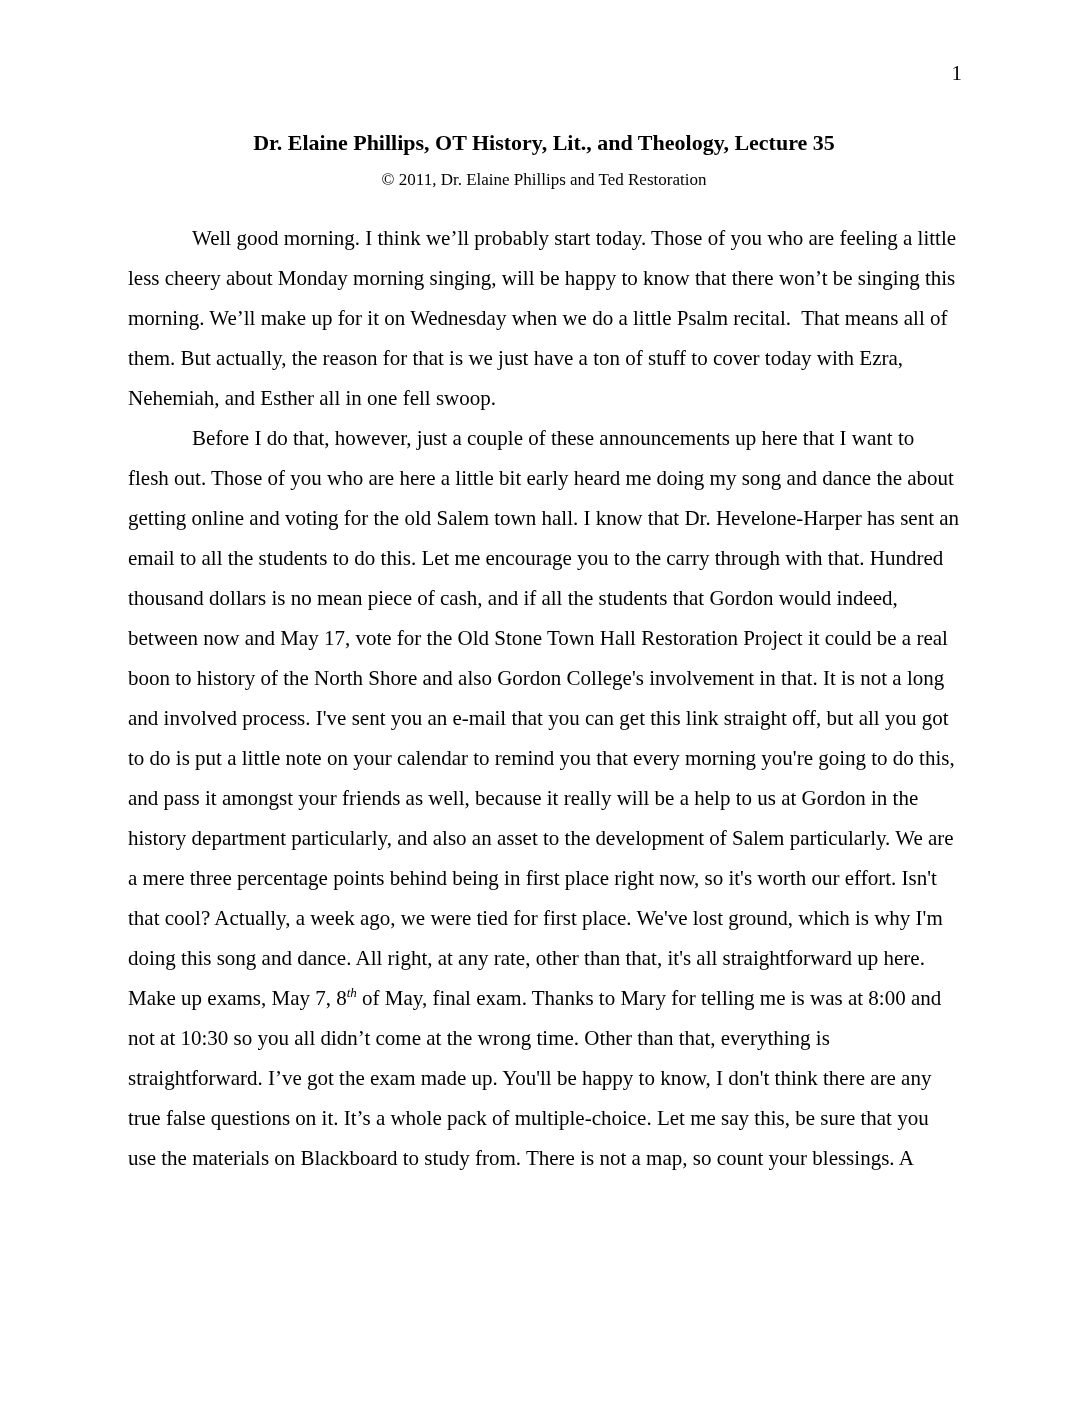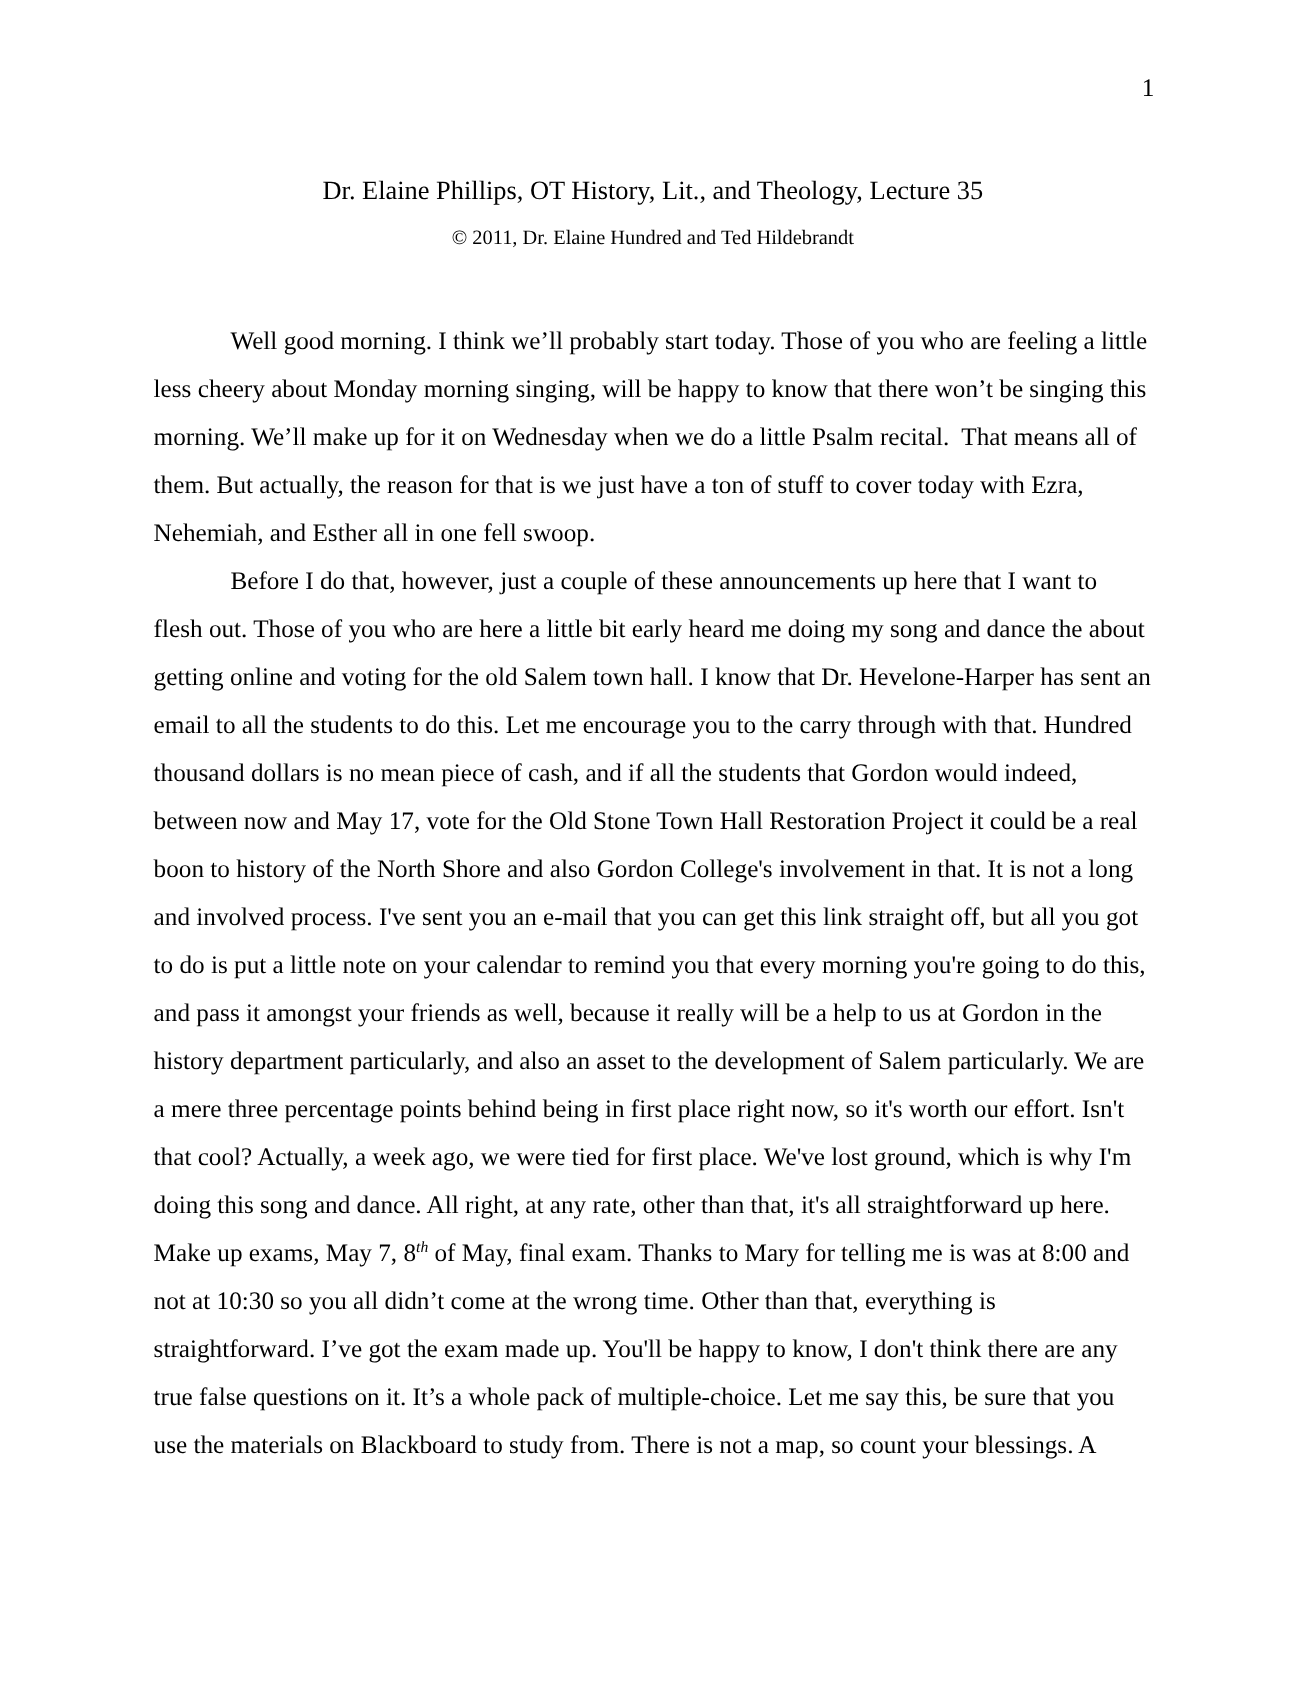--- a/index.html
+++ b/index.html
@@ -21,34 +21,34 @@
     position: absolute;
     top: 60px;
     right: 126px;
     font-size: 21px;
     line-height: 26px;
   }
   .content {
     padding: 130px 128px 0 128px;
   }
   .doc-title {
-    margin: 16px;
+    margin: 0;
     font-size: 22px;
-    font-weight: normal;
+    font-weight: bold;
     text-align: center;
     line-height: 26px;
   }
   .copyright {
     margin: 14px 0 0 0;
     font-size: 17px;
     text-align: center;
     line-height: 20px;
   }
   .body-text {
-    margin-top: 56px;
+    margin-top: 28px;
   }
   .para {
     margin: 0;
     font-size: 21px;
     line-height: 40px;
     text-indent: 64px;
     text-align: left;
     white-space: pre-wrap;
   }
   .para sup {
@@ -62,21 +62,21 @@
 <body>
 
 <div class="page">
 
   <div class="page-number">1</div>
 
   <div class="content">
 
     <h1 class="doc-title">Dr. Elaine Phillips, OT History, Lit., and Theology, Lecture 35</h1>
 
-    <div class="copyright">© 2011, Dr. Elaine Hundred and Ted Hildebrandt</div>
+    <div class="copyright">© 2011, Dr. Elaine Phillips and Ted Restoration</div>
 
     <div class="body-text">
 
       <p class="para"><span>Well good morning. I think we’ll probably start today. Those of you who are feeling a little less cheery about Monday morning singing, will be happy to know that there won’t be singing this morning. We’ll make up for it on Wednesday when we do a little Psalm recital.  That means all of them. But actually, the reason for that is we just have a ton of stuff to cover today with Ezra, Nehemiah, and Esther all in one fell swoop.</span></p>
 
       <p class="para"><span>Before I do that, however, just a couple of these announcements up here that I want to flesh out. Those of you who are here a little bit early heard me doing my song and dance the about getting online and voting for the old Salem town hall. I know that Dr. Hevelone-Harper has sent an email to all the students to do this. Let me encourage you to the carry through with that. Hundred thousand dollars is no mean piece of cash, and if all the students that Gordon would indeed, between now and May 17, vote for the Old Stone Town Hall Restoration Project it could be a real boon to history of the North Shore and also Gordon College's involvement in that. It is not a long and involved process. I've sent you an e-mail that you can get this link straight off, but all you got to do is put a little note on your calendar to remind you that every morning you're going to do this, and pass it amongst your friends as well, because it really will be a help to us at Gordon in the history department particularly, and also an asset to the development of Salem particularly. We are a mere three percentage points behind being in first place right now, so it's worth our effort. Isn't that cool? Actually, a week ago, we were tied for first place. We've lost ground, which is why I'm doing this song and dance. All right, at any rate, other than that, it's all straightforward up here. Make up exams, May 7, 8</span><sup>th</sup><span> of May, final exam. Thanks to Mary for telling me is was at 8:00 and not at 10:30 so you all didn’t come at the wrong time. Other than that, everything is straightforward. I’ve got the exam made up. You'll be happy to know, I don't think there are any true false questions on it. It’s a whole pack of multiple-choice. Let me say this, be sure that you use the materials on Blackboard to study from. There is not a map, so count your blessings. A</span></p>
 
     </div>
   </div>
 </div>

